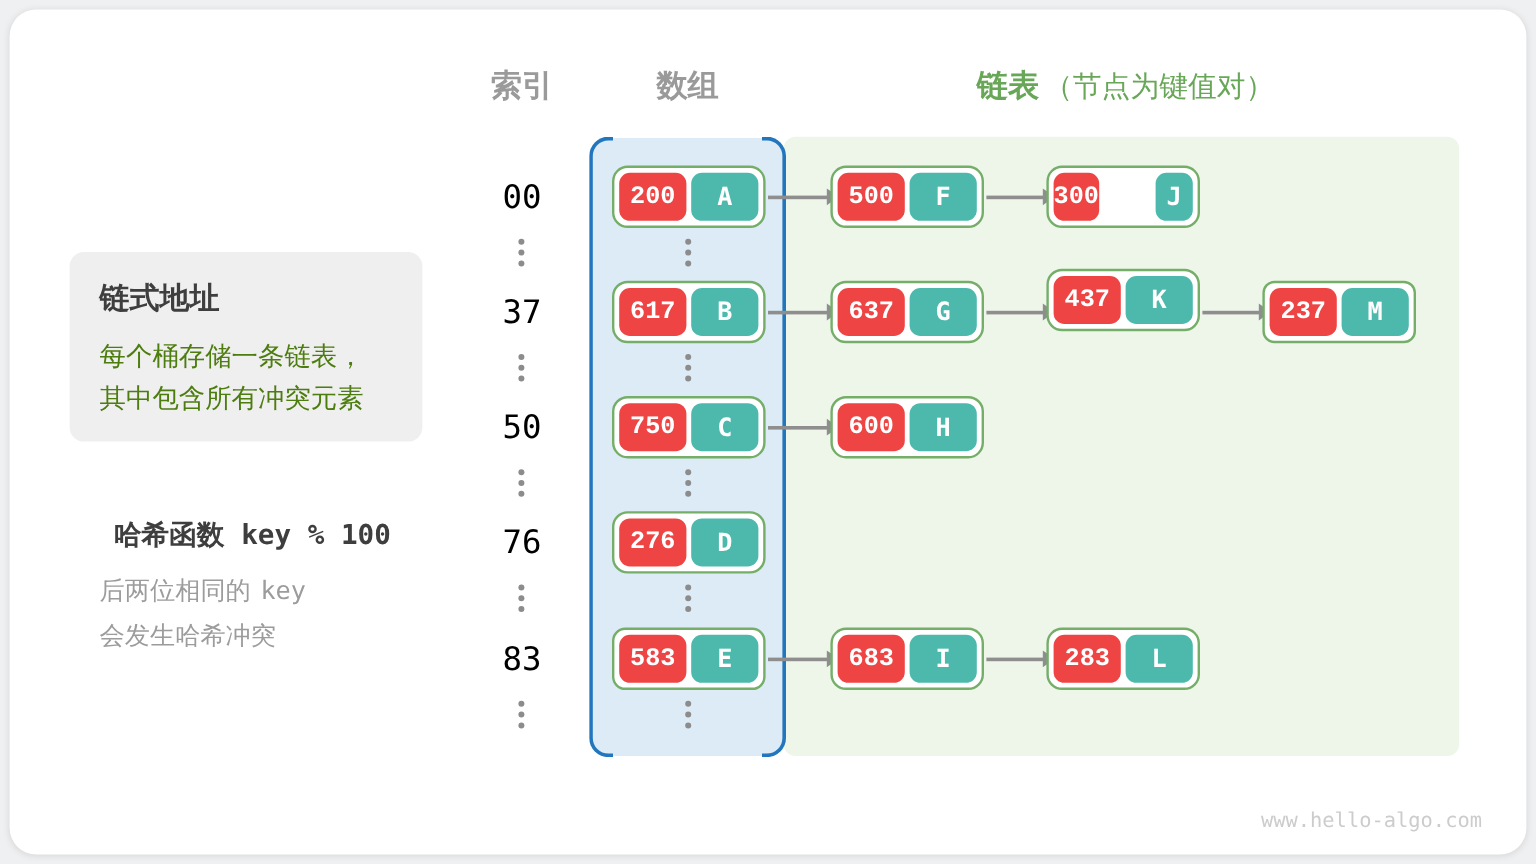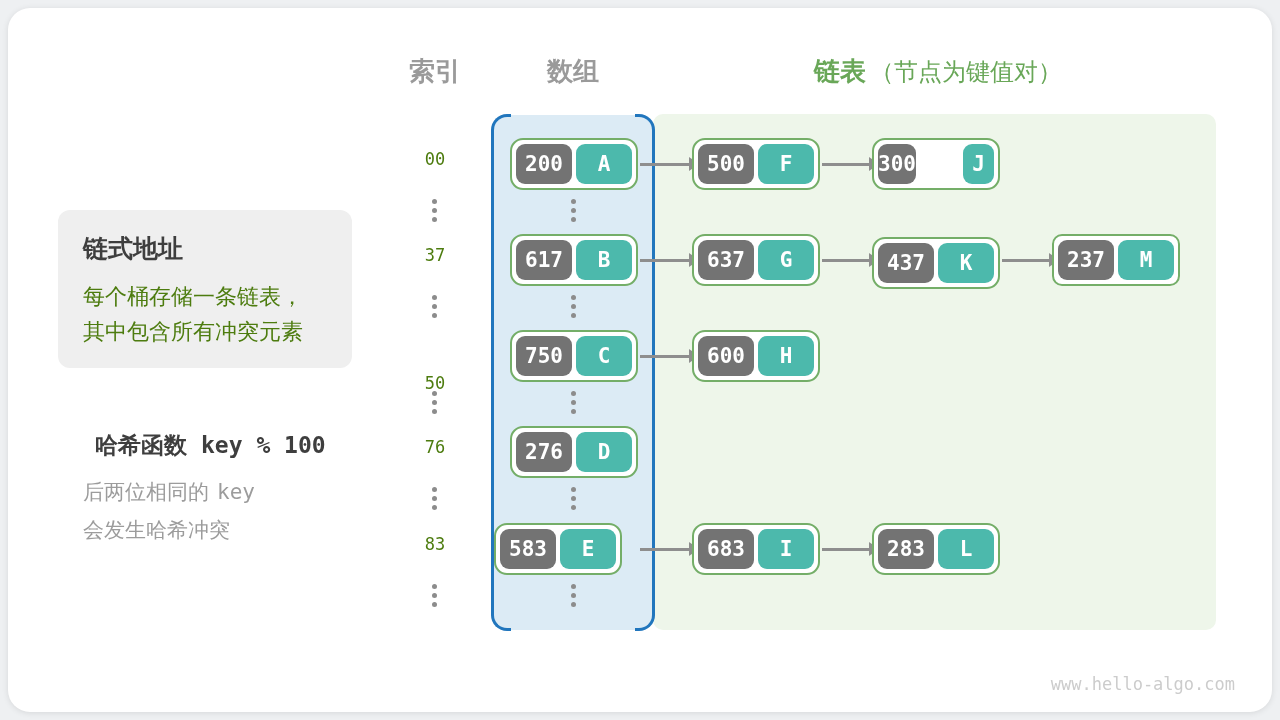--- a/index.html
+++ b/index.html
@@ -46,33 +46,33 @@
   #array-region::before,#array-region::after{
     content:"";position:absolute;top:-1px;bottom:-1px;width:17px;
     border:3px solid #2176bd;
   }
   #array-region::before{left:-2px;border-right:none;border-radius:16px 0 0 16px;}
   #array-region::after{right:-2px;border-left:none;border-radius:0 16px 16px 0;}
   
   #rows{position:absolute;left:0;top:0;width:1280px;height:720px;}
   .idx{
     position:absolute;left:395px;width:80px;text-align:center;
-    font-family:"DejaVu Sans Mono",monospace;font-size:17px;color:#4d7c0f;
+    font-family:"DejaVu Sans Mono",monospace;font-size:27px;color:#000000;
   }
   .node{
     position:absolute;width:128px;height:52px;box-sizing:border-box;
     background:#ffffff;border:2px solid #74ae68;border-radius:13px;
     display:flex;gap:4px;padding:4px;z-index:3;
   }
   .kbox,.vbox{
     flex:1;border-radius:9px;color:#ffffff;
     font-family:"DejaVu Sans Mono",monospace;font-size:21px;font-weight:bold;
     display:flex;align-items:center;justify-content:center;
   }
-  .kbox{background:#737373;}
+  .kbox{background:#ef4444;font-family:Liberation Mono, monospace;}
   .vbox{background:#4cb9ac;}
   .arrow{position:absolute;height:3px;background:#8e8e8e;z-index:2;}
   .arrow::after{
     content:"";position:absolute;right:-9px;top:-5.5px;width:0;height:0;
     border-left:10px solid #8e8e8e;
     border-top:7px solid transparent;border-bottom:7px solid transparent;
   }
   .dots{position:absolute;display:flex;flex-direction:column;gap:4px;z-index:2;}
   .dot{width:5px;height:5px;border-radius:50%;background:#8c8c8c;}
   
@@ -136,40 +136,40 @@
       <div class="node" style="left: 510px; top: 234px;">
         <div class="kbox">617</div>
         <div class="vbox">B</div>
       </div>
       <div class="arrow" style="left: 640px; top: 258.5px; width: 50px;"></div>
       <div class="node" style="left: 692px; top: 234px;">
         <div class="kbox">637</div>
         <div class="vbox">G</div>
       </div>
       <div class="arrow" style="left: 822px; top: 258.5px; width: 48px;"></div>
-      <div class="node" style="left: 872px; top: 237px;">
+      <div class="node" style="left: 872px; top: 224px;">
         <div class="kbox">437</div>
         <div class="vbox">K</div>
       </div>
       <div class="arrow" style="left: 1002px; top: 258.5px; width: 48px;"></div>
       <div class="node" style="left: 1052px; top: 234px; border-radius: 10px;">
         <div class="kbox">237</div>
         <div class="vbox">M</div>
       </div>
       <div class="dots" style="left: 432px; top: 295px;">
         <div class="dot"></div>
         <div class="dot"></div>
         <div class="dot"></div>
       </div>
       <div class="dots" style="left: 571px; top: 295px;">
         <div class="dot"></div>
         <div class="dot"></div>
         <div class="dot"></div>
       </div>
-      <div class="idx" style="top: 341px; margin-top: 32px;">50</div>
+      <div class="idx" style="top: 341px;">50</div>
       <div class="node" style="left: 510px; top: 330px;">
         <div class="kbox">750</div>
         <div class="vbox">C</div>
       </div>
       <div class="arrow" style="left: 640px; top: 354.5px; width: 50px;"></div>
       <div class="node" style="left: 692px; top: 330px;">
         <div class="kbox">600</div>
         <div class="vbox">H</div>
       </div>
       <div class="dots" style="left: 432px; top: 391px;">
@@ -191,21 +191,21 @@
         <div class="dot"></div>
         <div class="dot"></div>
         <div class="dot"></div>
       </div>
       <div class="dots" style="left: 571px; top: 487px;">
         <div class="dot"></div>
         <div class="dot"></div>
         <div class="dot"></div>
       </div>
       <div class="idx" style="top: 534px;">83</div>
-      <div class="node" style="left: 494px; top: 523px;">
+      <div class="node" style="left: 510px; top: 523px; border-radius: 11px;">
         <div class="kbox">583</div>
         <div class="vbox">E</div>
       </div>
       <div class="arrow" style="left: 640px; top: 547.5px; width: 50px;"></div>
       <div class="node" style="left: 692px; top: 523px;">
         <div class="kbox">683</div>
         <div class="vbox">I</div>
       </div>
       <div class="arrow" style="left: 822px; top: 547.5px; width: 48px;"></div>
       <div class="node" style="left: 872px; top: 523px;">

